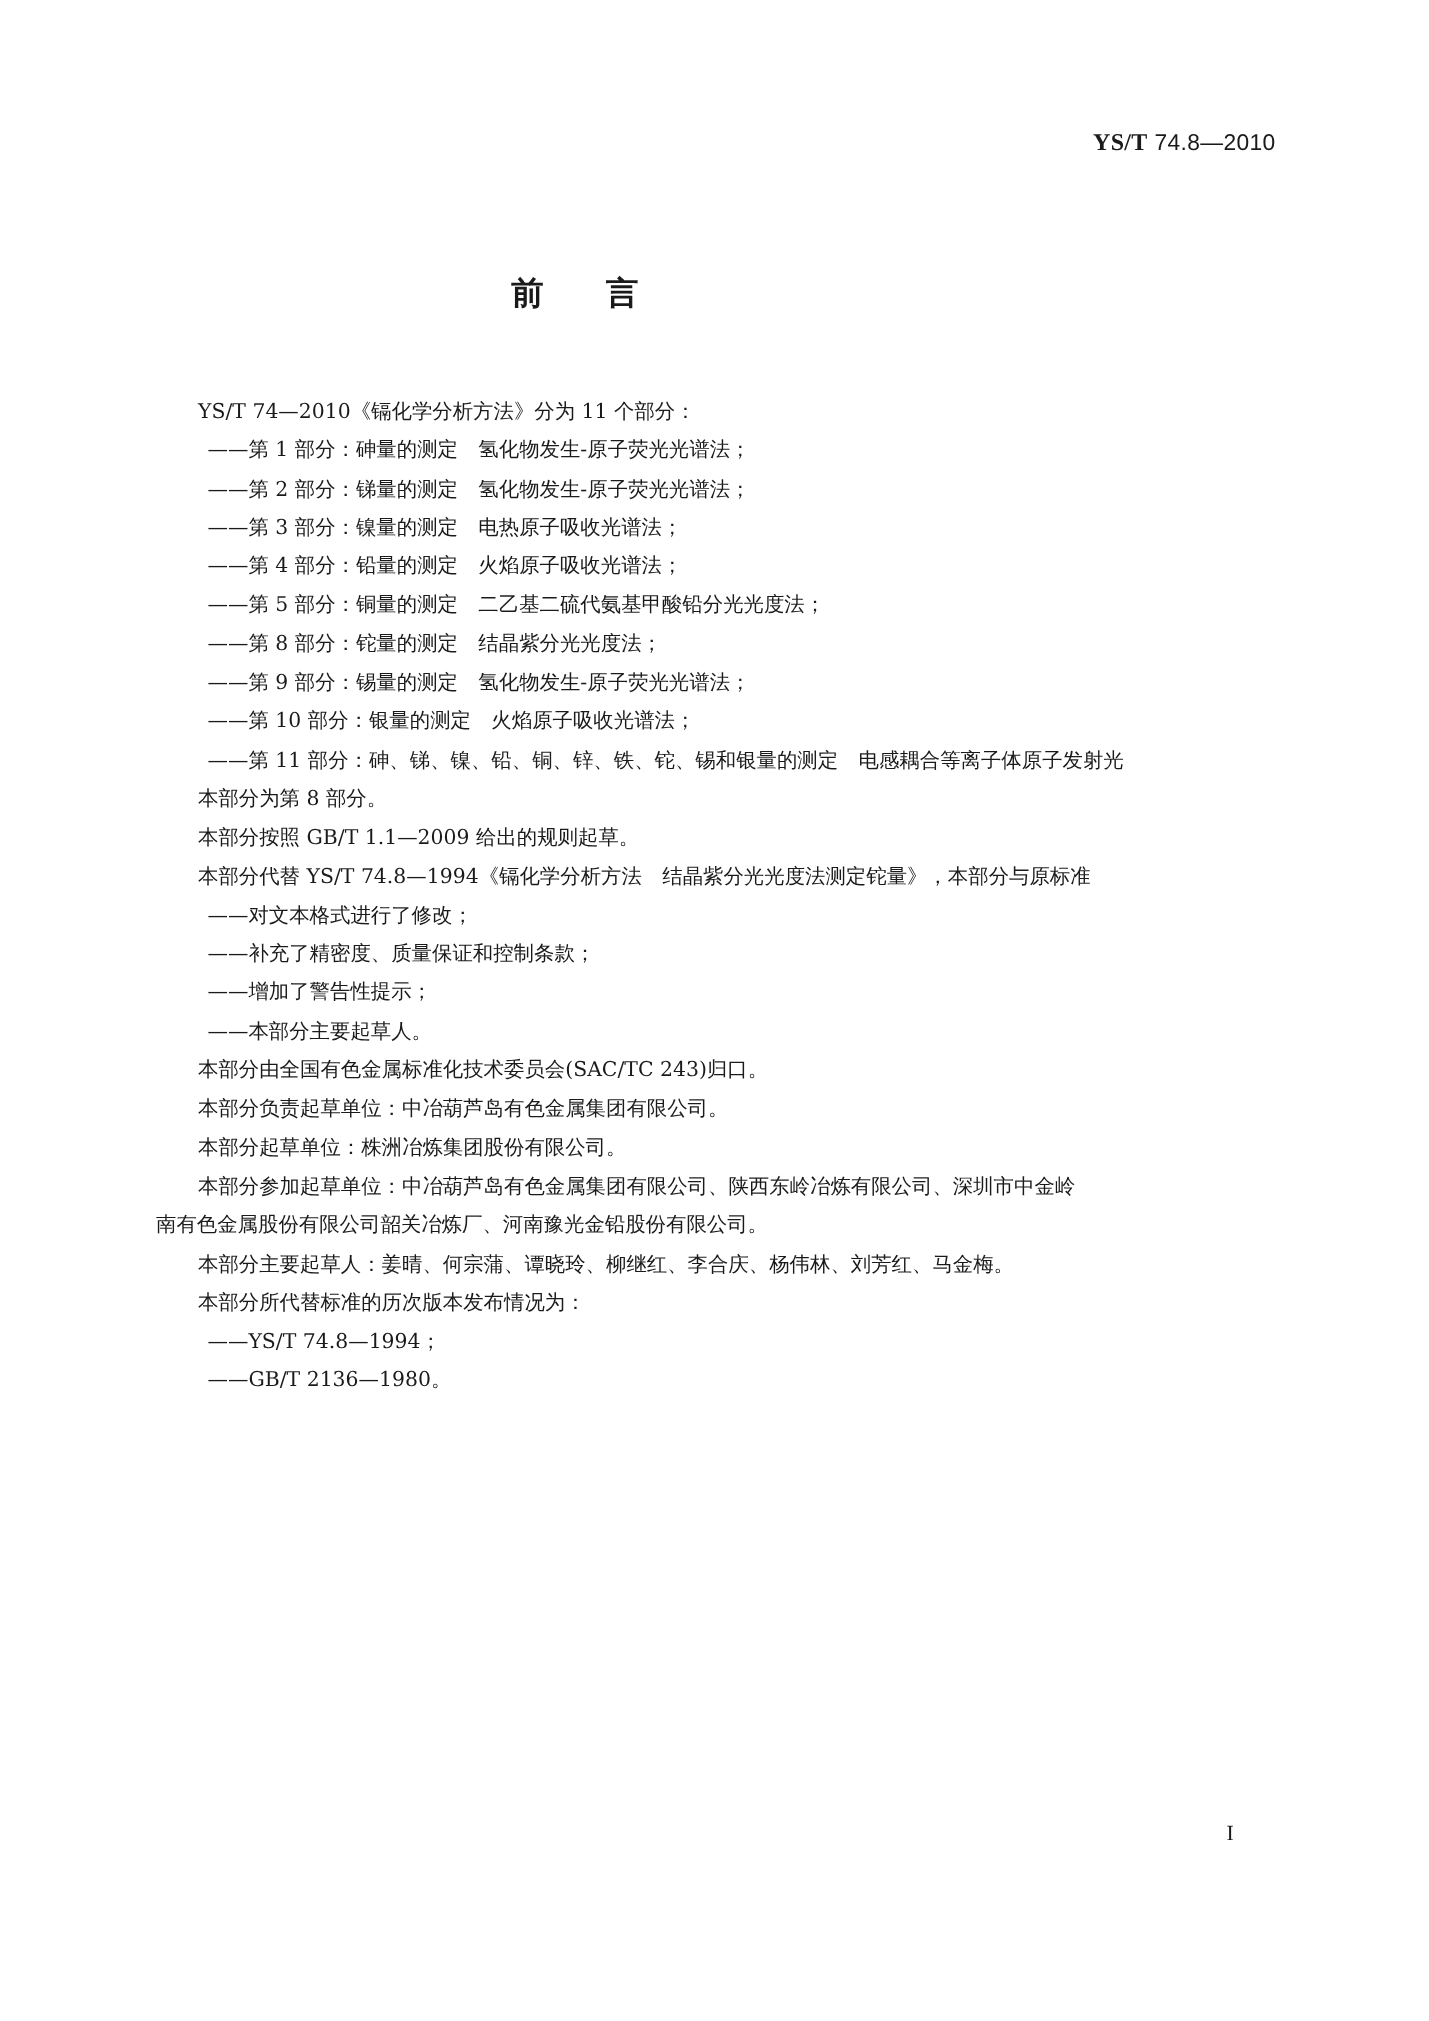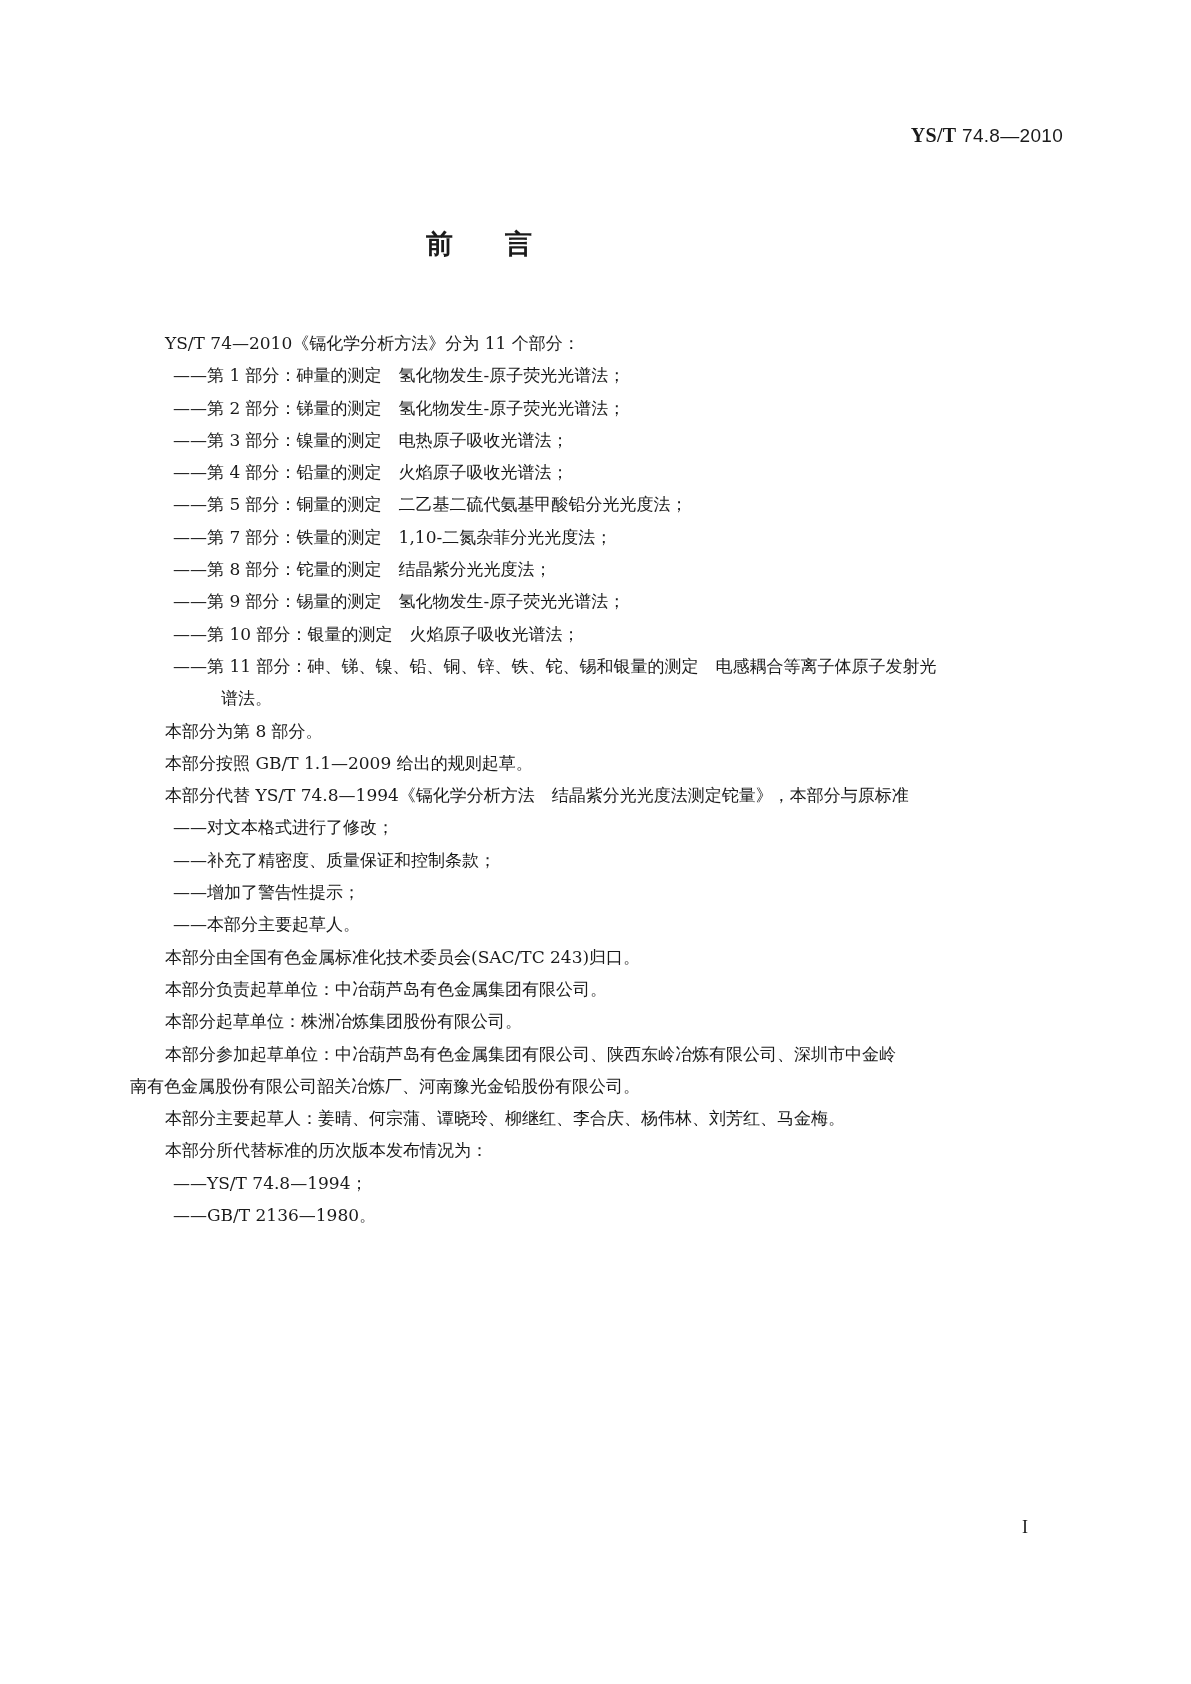--- a/index.html
+++ b/index.html
@@ -10,21 +10,21 @@
     body {
       width: 1191px;
       height: 1684px;
       position: relative;
       overflow: hidden;
       color: #1a1a1a;
       font-family: "DejaVu Serif", "Liberation Serif", serif;
     }
     .std-code {
       position: absolute;
-      top: 124px;
+      top: 108px;
       right: 128px;
       font-family: "Liberation Sans", "DejaVu Sans", sans-serif;
       font-size: 19px;
       letter-spacing: 0.3px;
     }
     .std-code .bold {
       font-family: "Liberation Serif", "DejaVu Serif", serif;
       font-weight: bold;
       font-size: 20px;
     }
@@ -74,26 +74,24 @@
 
 <div class="title">前言</div>
 
 <div class="content">
   <div class="line indent1">YS/T 74—2010《镉化学分析方法》分为 11 个部分：</div>
   <div class="line dash">——第 1 部分：砷量的测定　氢化物发生-原子荧光光谱法；</div>
   <div class="line dash">——第 2 部分：锑量的测定　氢化物发生-原子荧光光谱法；</div>
   <div class="line dash">——第 3 部分：镍量的测定　电热原子吸收光谱法；</div>
   <div class="line dash">——第 4 部分：铅量的测定　火焰原子吸收光谱法；</div>
   <div class="line dash">——第 5 部分：铜量的测定　二乙基二硫代氨基甲酸铅分光光度法；</div>
-  <div class="line dash">——第 7 部分：铁量的测定　1,10-二氮杂菲分光光度法；</div>
   <div class="line dash">——第 8 部分：铊量的测定　结晶紫分光光度法；</div>
   <div class="line dash">——第 9 部分：锡量的测定　氢化物发生-原子荧光光谱法；</div>
   <div class="line dash">——第 10 部分：银量的测定　火焰原子吸收光谱法；</div>
   <div class="line dash">——第 11 部分：砷、锑、镍、铅、铜、锌、铁、铊、锡和银量的测定　电感耦合等离子体原子发射光</div>
-  <div class="line cont">谱法。</div>
   <div class="line">本部分为第 8 部分。</div>
   <div class="line">本部分按照 GB/T 1.1—2009 给出的规则起草。</div>
   <div class="line">本部分代替 YS/T 74.8—1994《镉化学分析方法　结晶紫分光光度法测定铊量》，本部分与原标准</div>
   <div class="line dash">——对文本格式进行了修改；</div>
   <div class="line dash">——补充了精密度、质量保证和控制条款；</div>
   <div class="line dash">——增加了警告性提示；</div>
   <div class="line dash">——本部分主要起草人。</div>
   <div class="line">本部分由全国有色金属标准化技术委员会(SAC/TC 243)归口。</div>
   <div class="line">本部分负责起草单位：中冶葫芦岛有色金属集团有限公司。</div>
   <div class="line">本部分起草单位：株洲冶炼集团股份有限公司。</div>

